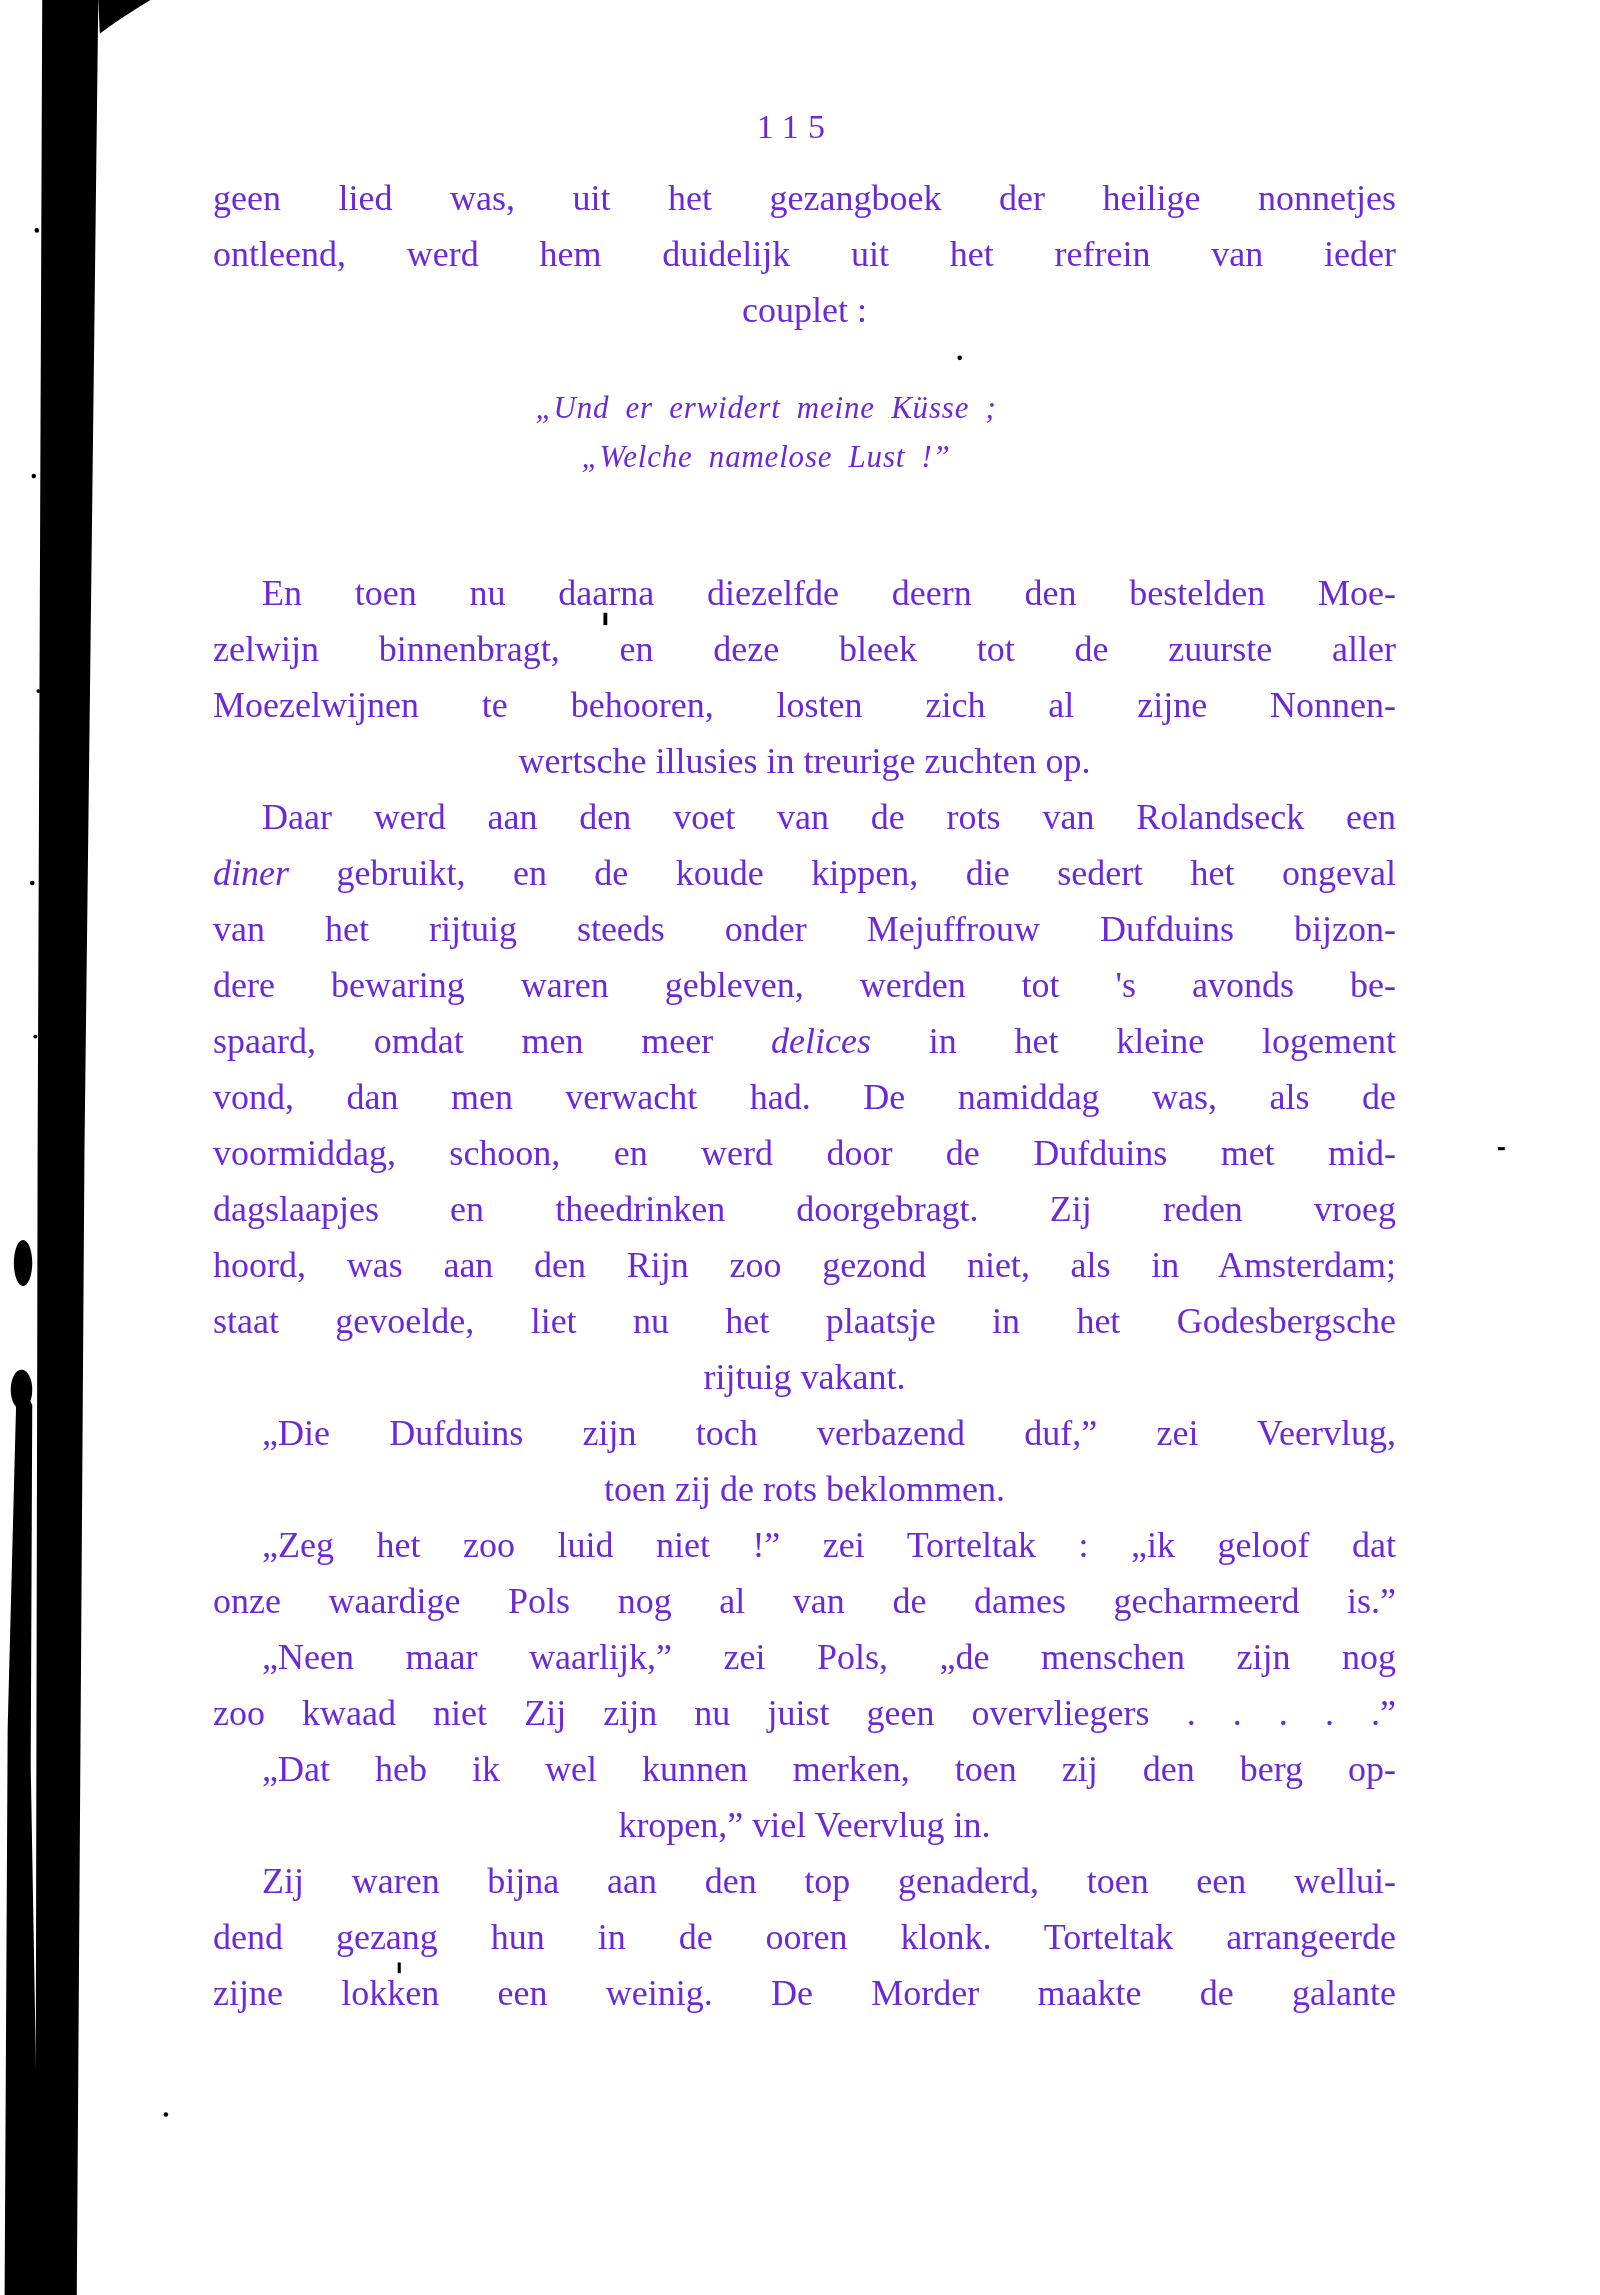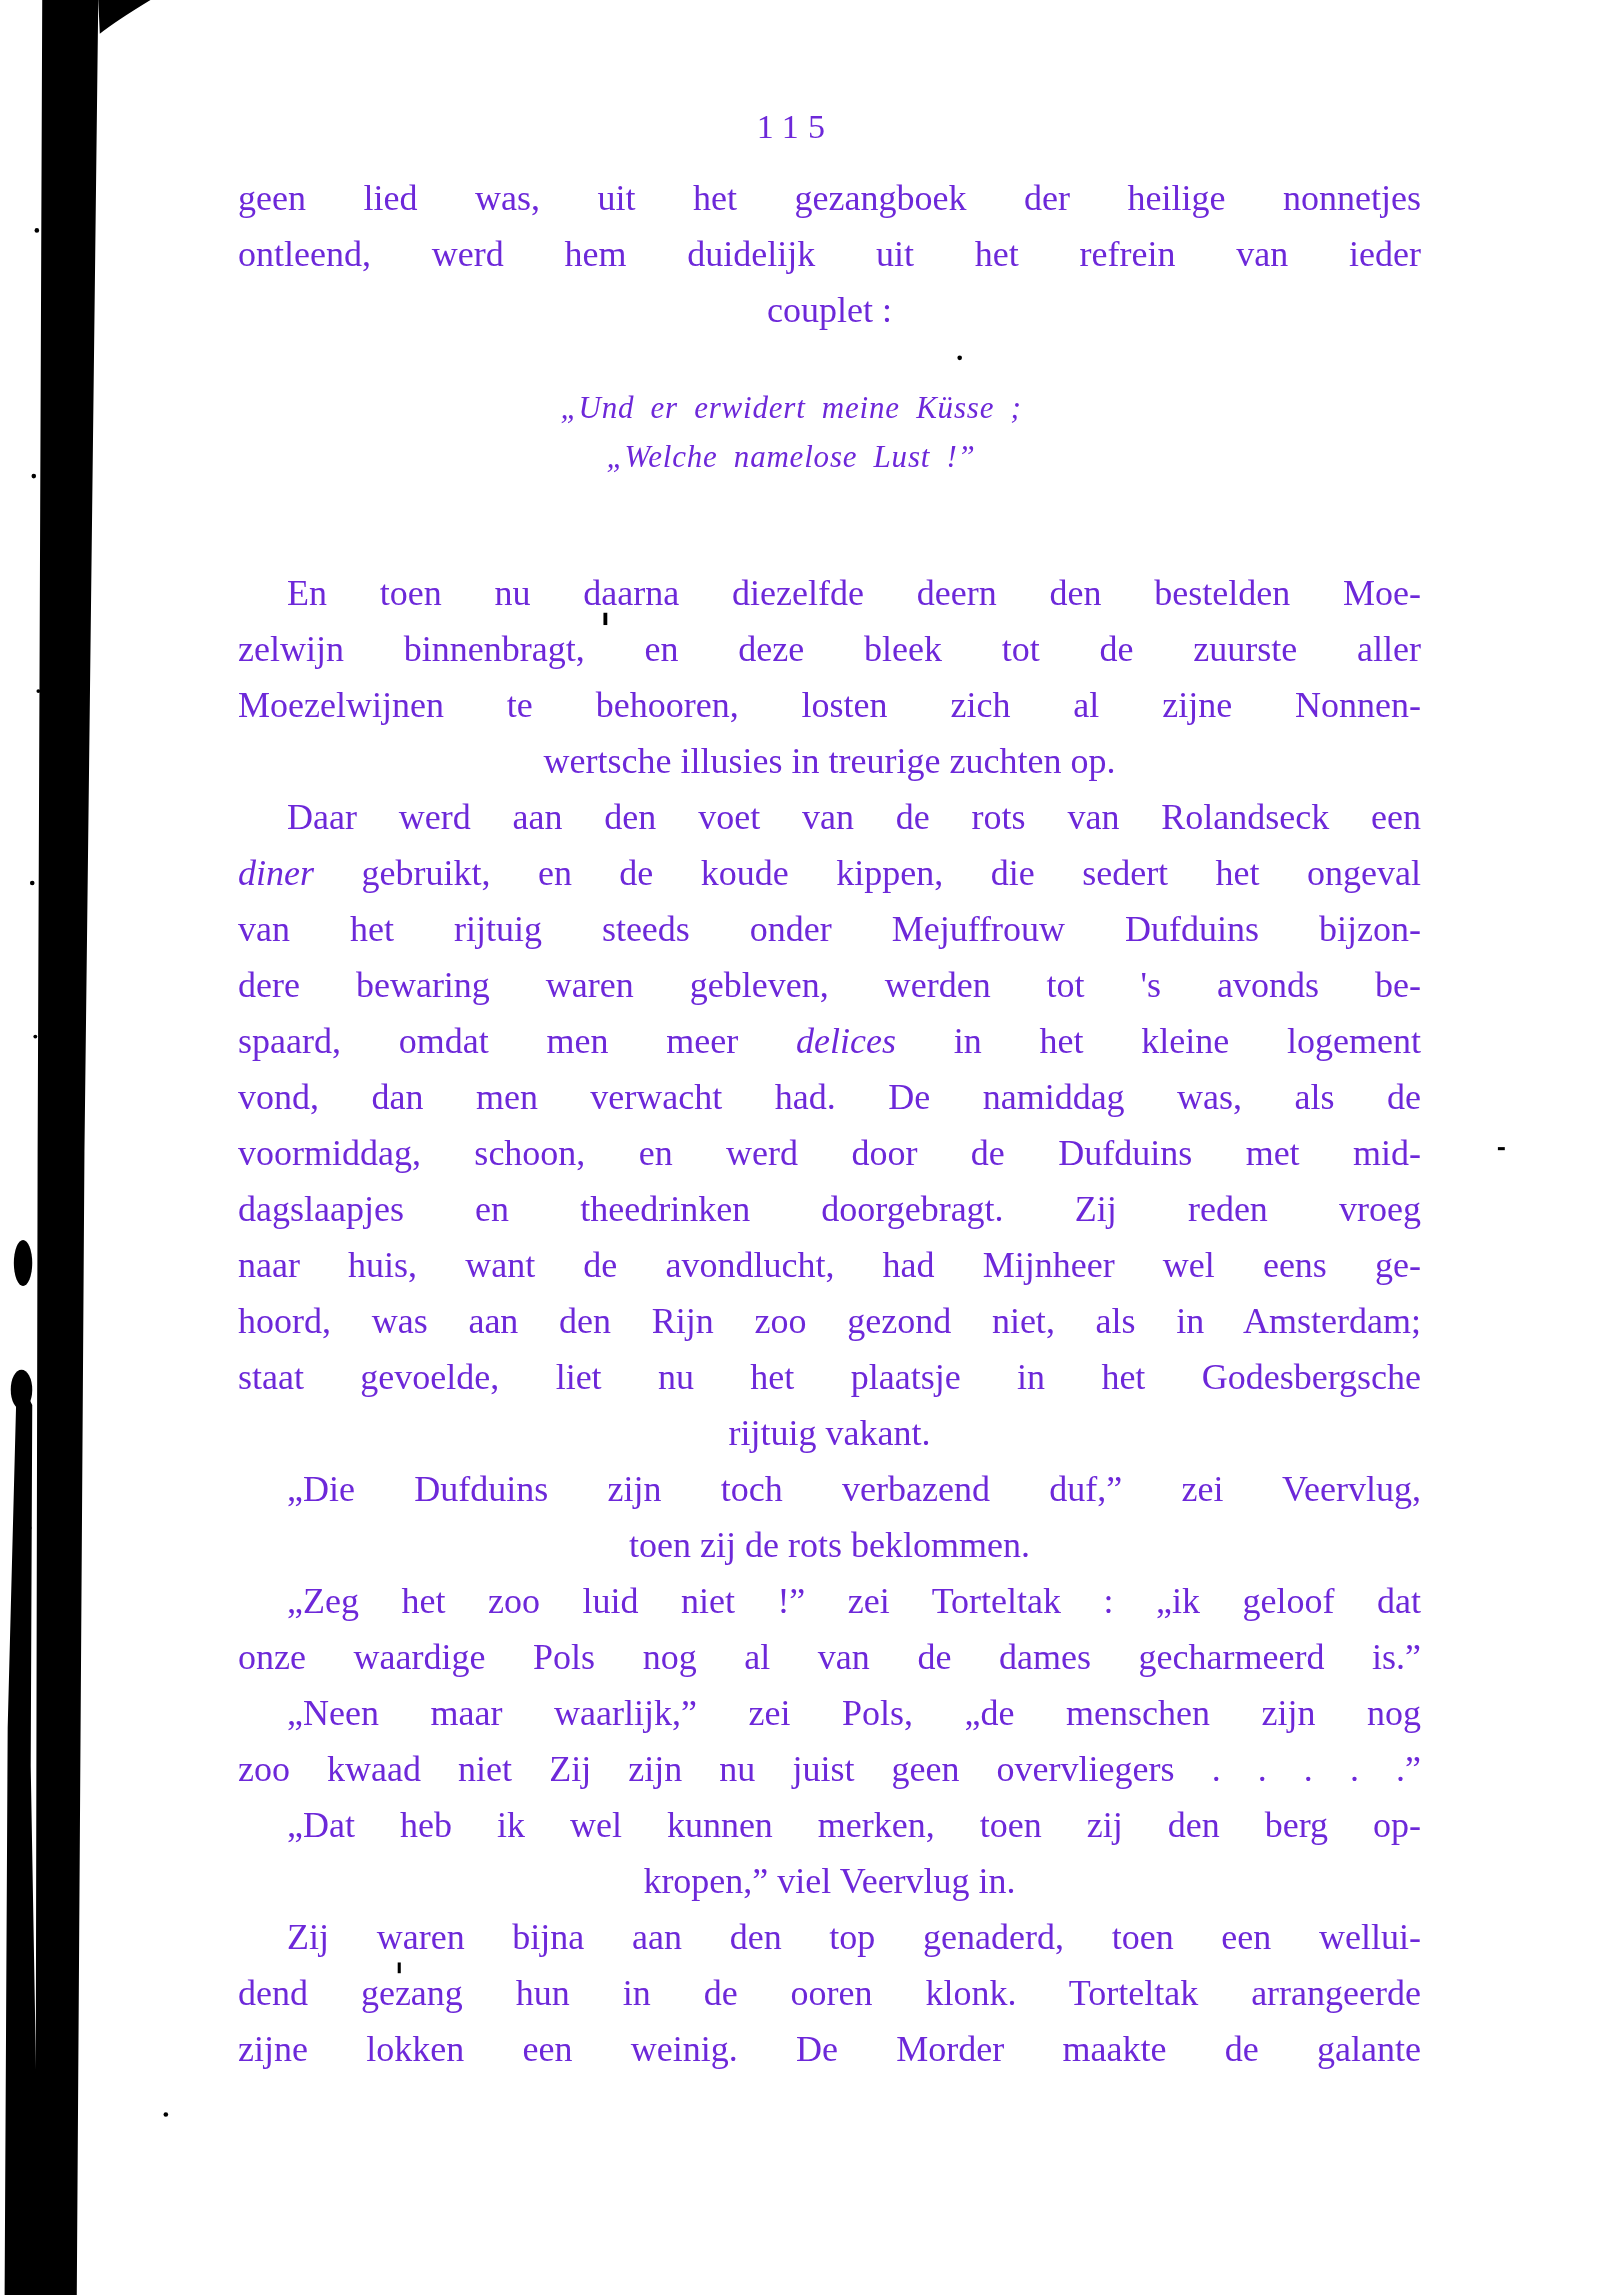--- a/index.html
+++ b/index.html
@@ -14,21 +14,21 @@
   .artifacts{position:absolute;left:0;top:0;width:1600px;height:2295px;pointer-events:none;}
   .pagenum{
     position:absolute;
     left:227px;top:108px;width:1137px;
     text-align:center;
     font-size:34px;
     letter-spacing:9.2px;
   }
   .textblock{
     position:absolute;
-    left:238px;top:170px;width:1183px;
+    left:213px;top:170px;width:1183px;
   }
   .ln{
     font-size:36px;
     line-height:56px;
     text-align:center;
     white-space:normal;
   }
   .j{
     text-align:justify;
     text-align-last:justify;
@@ -93,21 +93,20 @@
       <span class="it">diner</span><span> gebruikt, en de koude kippen, die sedert het ongeval</span>
     </div>
     <div class="ln j">van het rijtuig steeds onder Mejuffrouw Dufduins bijzon-</div>
     <div class="ln j">dere bewaring waren gebleven, werden tot 's avonds be-</div>
     <div class="ln j">
       <span>spaard, omdat men meer </span><span class="it">delices</span><span> in het kleine logement</span>
     </div>
     <div class="ln j">vond, dan men verwacht had. De namiddag was, als de</div>
     <div class="ln j">voormiddag, schoon, en werd door de Dufduins met mid-</div>
     <div class="ln j">dagslaapjes en theedrinken doorgebragt. Zij reden vroeg</div>
-    <div class="ln j">naar huis, want de avondlucht, had Mijnheer wel eens ge-</div>
     <div class="ln j">hoord, was aan den Rijn zoo gezond niet, als in Amsterdam;</div>
     <div class="ln j">staat gevoelde, liet nu het plaatsje in het Godesbergsche</div>
     <div class="ln">rijtuig vakant.</div>
 
     <div class="ln j ind">„Die Dufduins zijn toch verbazend duf,” zei Veervlug,</div>
     <div class="ln">toen zij de rots beklommen.</div>
 
     <div class="ln j ind">„Zeg het zoo luid niet !” zei Torteltak : „ik geloof dat</div>
     <div class="ln j">onze waardige Pols nog al van de dames gecharmeerd is.”</div>
 

